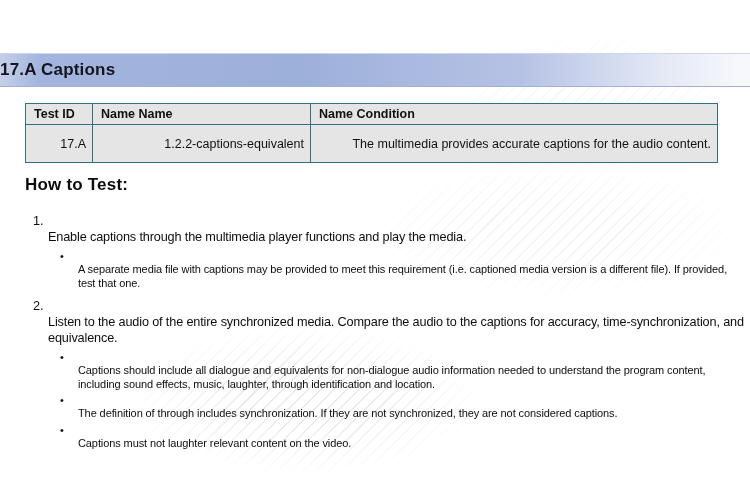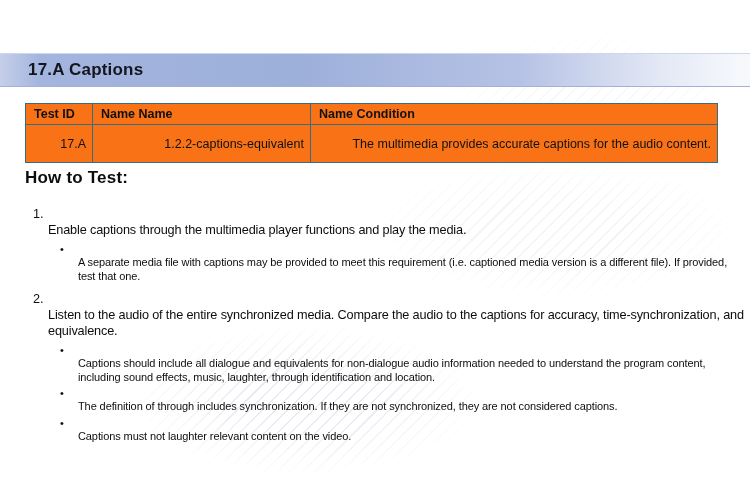--- a/index.html
+++ b/index.html
@@ -42,32 +42,31 @@
       #b6c2e5 520px, #e3e8f5 660px, #f6f8fc 740px);
     border-top: 1px solid #cdd6ee;
     border-bottom: 1px solid #a3b1d9;
     display: flex;
     align-items: center;
   }
   .banner-title {
     font-size: 17px;
     font-weight: bold;
     color: #15151e;
-    padding-left: 28px;
     letter-spacing: 0.2px;
   }
 
   
   table.test-table {
     position: absolute;
     left: 25px; top: 103px;
     width: 692px;
     border-collapse: collapse;
     table-layout: fixed;
-    background: #f97316;
+    background: #e5e5e5;
     border: 1.5px solid #336e84;
   }
   table.test-table th, table.test-table td {
     border: 1px solid #336e84;
     text-align: left;
     vertical-align: middle;
     font-size: 12.5px;
     padding-left: 8px;
     padding-right: 6px;
     white-space: nowrap;
@@ -76,21 +75,21 @@
   table.test-table th { height: 21px; font-weight: bold; }
   table.test-table td { height: 38px; text-align: right; }
   .col-id   { width: 67px;  }
   .col-name { width: 218px; }
   .col-cond { width: 407px; }
   td.cell-id { padding-left: 14px; }
 
   
   .howto {
     position: absolute;
-    left: 25px; top: 168px;
+    left: 25px; top: 175px;
     width: 723px;
   }
   .howto-heading {
     font-size: 17px;
     font-weight: bold;
     color: #0d0d0d;
     letter-spacing: 0.2px;
   }
   ol.steps {
     list-style: none;

